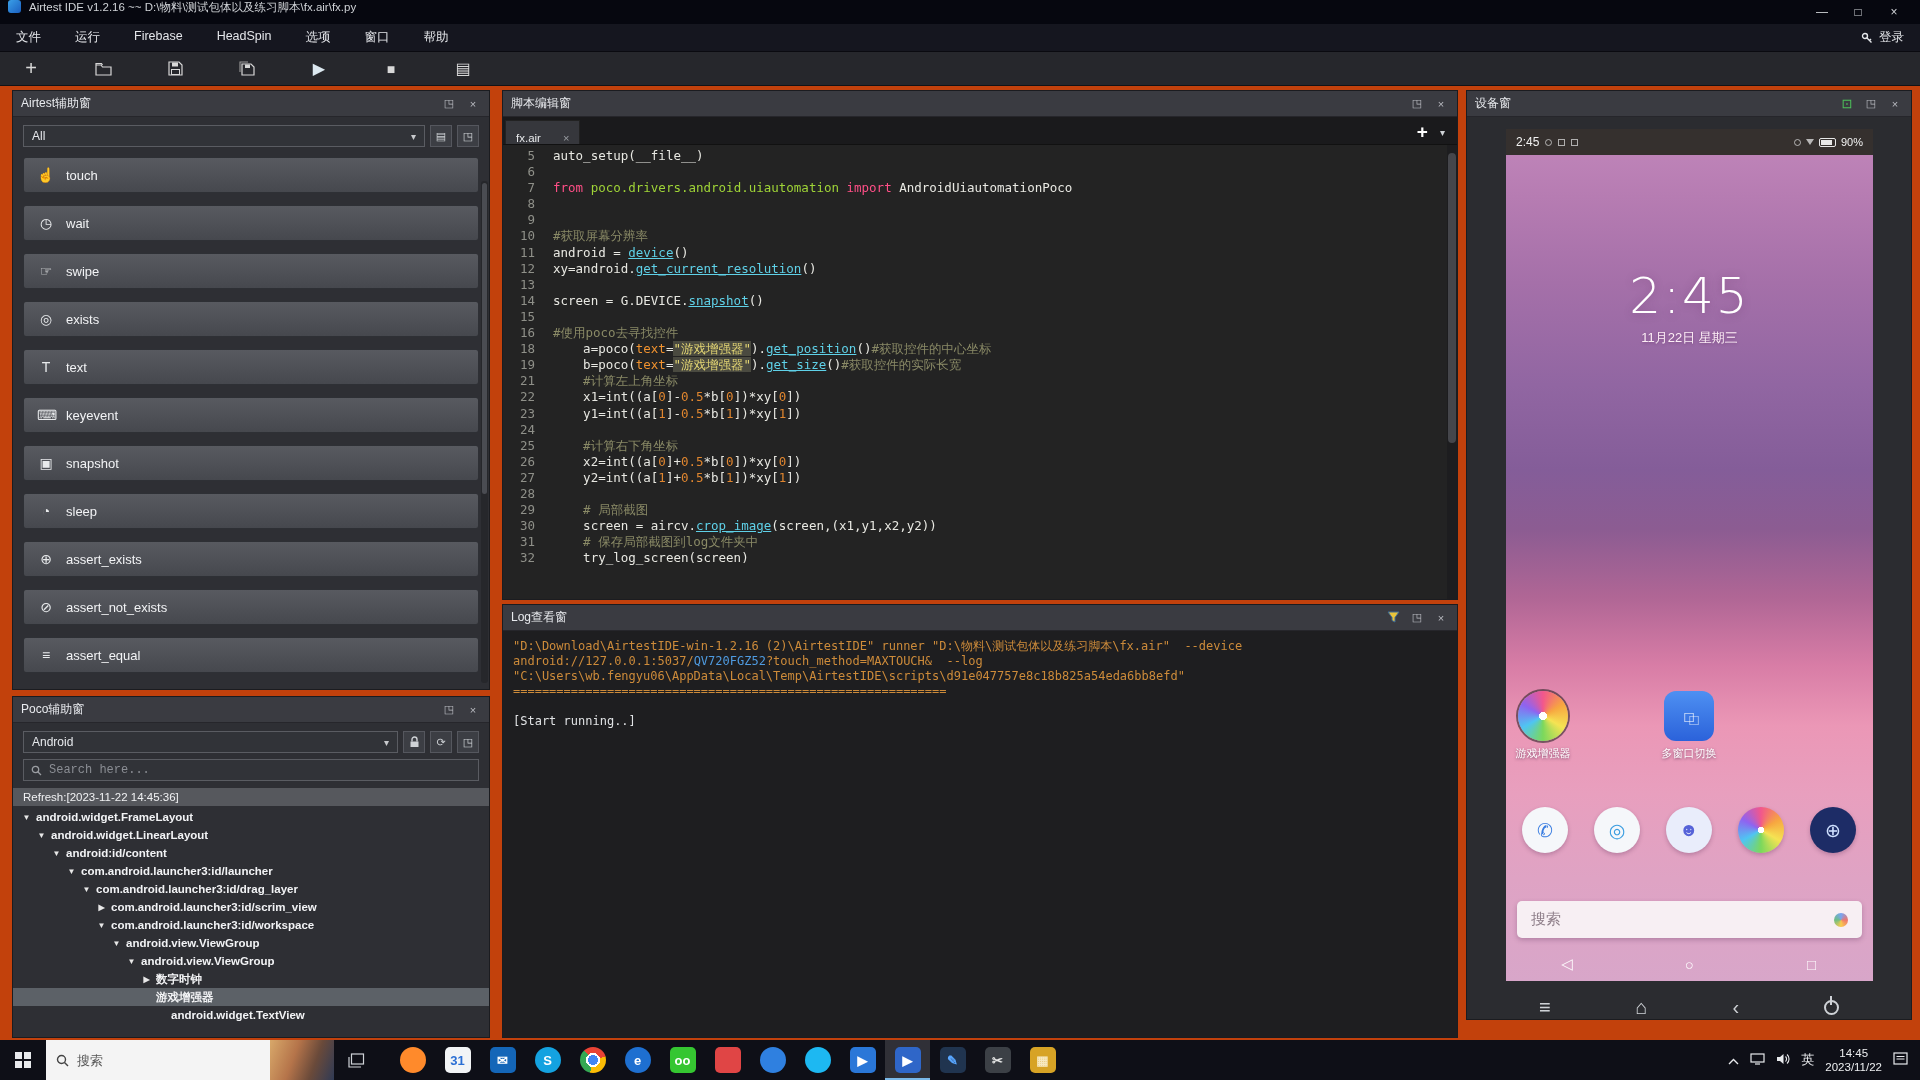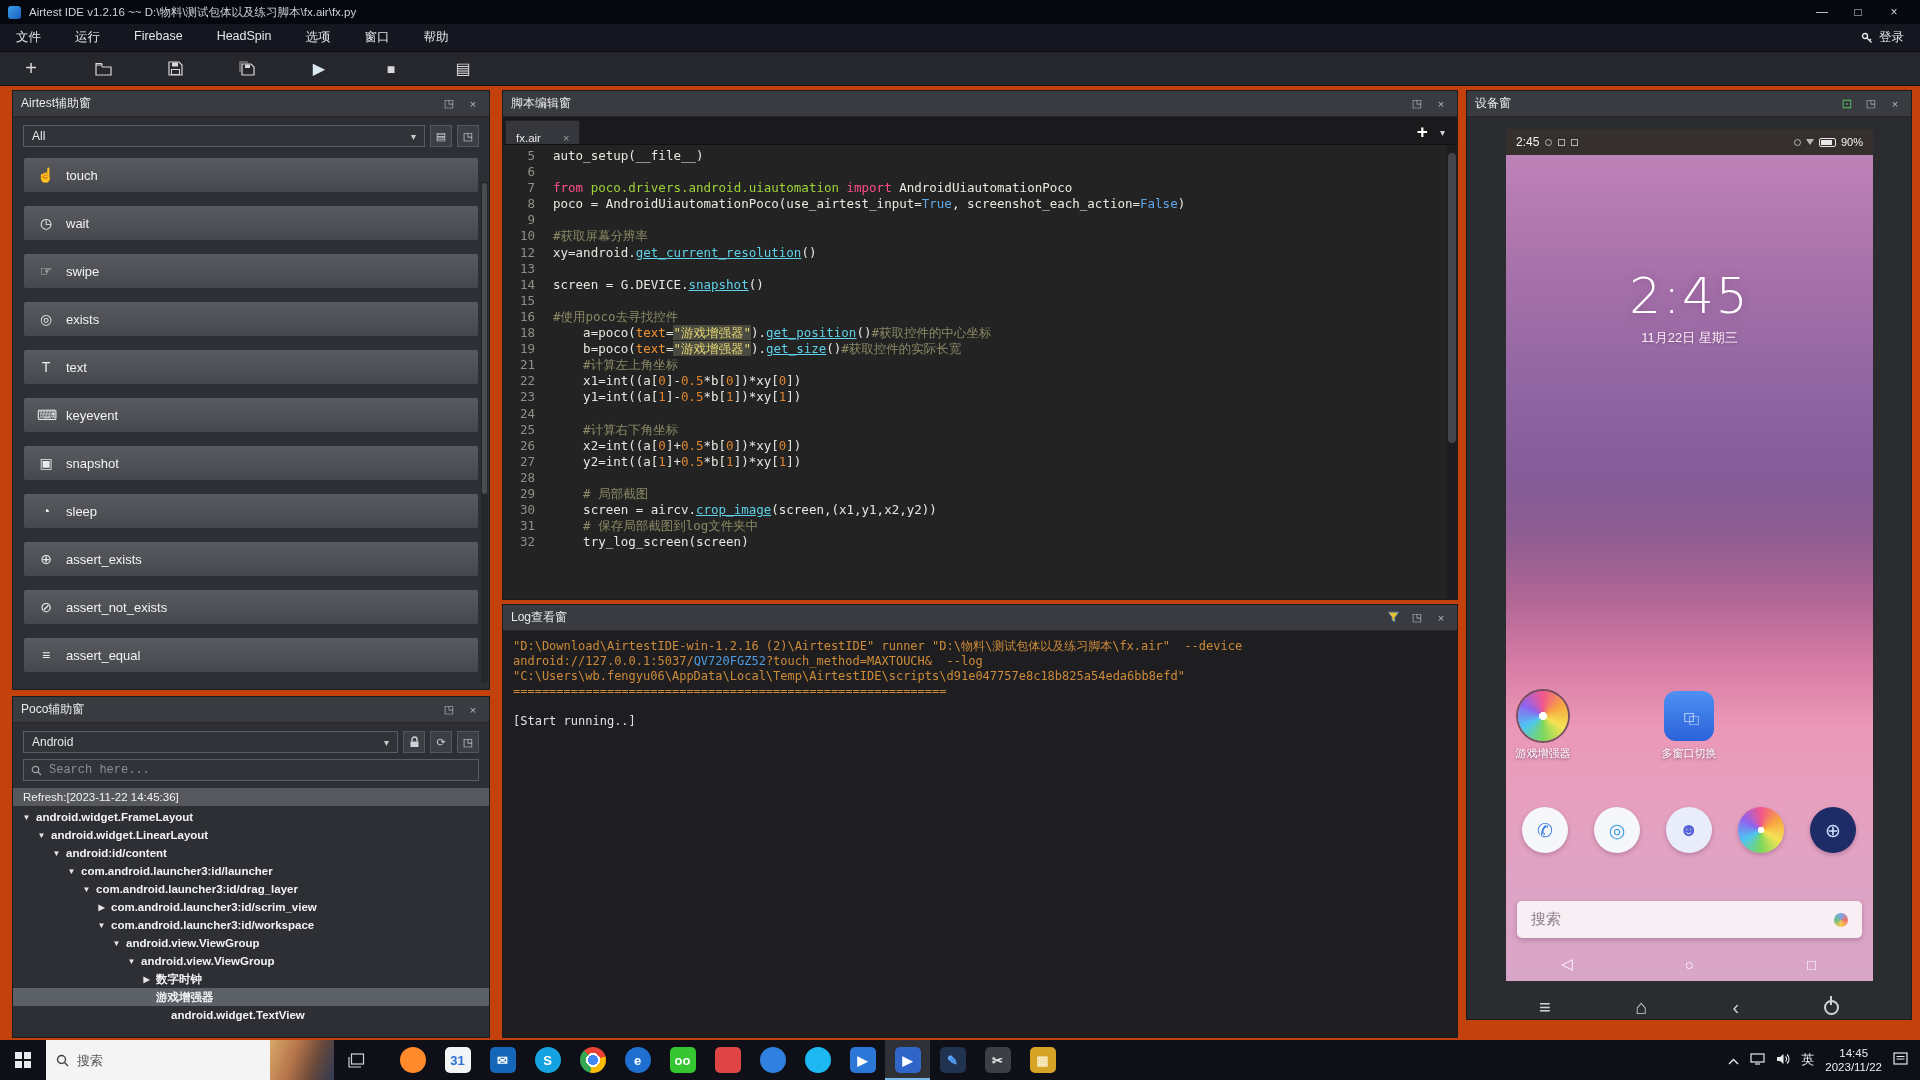--- a/index.html
+++ b/index.html
@@ -1,21 +1,21 @@
 <!DOCTYPE html>
 <html><head>
 <meta charset="utf-8">
 <style>
   *{margin:0;padding:0;box-sizing:border-box}
   html,body{background:#000}
   body{font-family:"Liberation Sans",sans-serif}
   .screen{position:relative;width:1920px;height:1080px;background:#232428;overflow:hidden}
 
   
-  .titlebar{height:24px;background:#06070f;display:flex;align-items:center;padding:0 8px;gap:8px}
+  .titlebar{height:24px;background:#06070f;display:flex;align-items:flex-start;padding:0 8px;gap:8px}
   .app-ico{width:13px;height:13px;border-radius:3px;background:linear-gradient(135deg,#3aa0e8,#1b5fc0)}
   .title-text{color:#cfd2d6;font-size:11.5px;white-space:nowrap}
   .win-controls{margin-left:auto;display:flex}
   .wc{width:36px;height:24px;display:flex;align-items:center;justify-content:center;color:#cfd2d6;font-size:12px}
 
   
   .menubar{height:28px;background:#15161f;display:flex;align-items:center;padding:0 16px;border-bottom:1px solid #0a0a10}
   .menu-items{display:flex;gap:34px}
   .menu-item{color:#e4e6ea;font-size:12.5px}
   .login{margin-left:auto;display:flex;align-items:center;gap:6px;color:#e4e6ea;font-size:12.5px}
@@ -362,23 +362,24 @@
           <div class="tab-right">
             <span class="tab-plus">+</span>
             <span class="tab-caret">▾</span>
           </div>
         </div>
         <div class="code-wrap">
           <div>
               <div class="code-row"><span class="gut">5</span><span class="gutm"></span><span class="codeln"><span class="c-w">auto_setup(__file__)</span></span></div>
               <div class="code-row"><span class="gut">6</span><span class="gutm"></span><span class="codeln"></span></div>
               <div class="code-row"><span class="gut">7</span><span class="gutm"></span><span class="codeln"><span class="c-k">from </span><span class="c-g">poco.drivers.android.uiautomation </span><span class="c-k">import </span><span class="c-w">AndroidUiautomationPoco</span></span></div>
-              <div class="code-row"><span class="gut">8</span><span class="gutm"></span><span class="codeln"><span class="c-w">poco = AndroidUiautomationPoco(use_airtest_input=</span><span class="c-b">True</span><span class="c-w">, screenshot_each_action=</span><span class="c-b">False</span><span class="c-w">)</span></span></div>
+              <div class="code-row"><span class="gut">8</span><span class="gutm"></span></div>
               <div class="code-row"><span class="gut">9</span><span class="gutm"></span><span class="codeln"></span></div>
               <div class="code-row"><span class="gut">10</span><span class="gutm"></span><span class="codeln"><span class="c-cm">#获取屏幕分辨率</span></span></div>
+              <div class="code-row"><span class="gut">11</span><span class="gutm"></span><span class="codeln"><span class="c-w">android = </span><span class="c-f">device</span><span class="c-w">()</span></span></div>
               <div class="code-row"><span class="gut">12</span><span class="gutm"></span><span class="codeln"><span class="c-w">xy=android.</span><span class="c-f">get_current_resolution</span><span class="c-w">()</span></span></div>
               <div class="code-row"><span class="gut">13</span><span class="gutm"></span><span class="codeln"></span></div>
               <div class="code-row"><span class="gut">14</span><span class="gutm"></span><span class="codeln"><span class="c-w">screen = G.DEVICE.</span><span class="c-f">snapshot</span><span class="c-w">()</span></span></div>
               <div class="code-row"><span class="gut">15</span><span class="gutm"></span><span class="codeln"></span></div>
               <div class="code-row"><span class="gut">16</span><span class="gutm"></span><span class="codeln"><span class="c-cm">#使用poco去寻找控件</span></span></div>
               <div class="code-row"><span class="gut">18</span><span class="gutm"></span><span class="codeln"><span class="c-w">    a=poco(</span><span class="c-p">text</span><span class="c-w">=</span><span class="c-sh">"游戏增强器"</span><span class="c-w">).</span><span class="c-f">get_position</span><span class="c-w">()</span><span class="c-cm">#获取控件的中心坐标</span></span></div>
               <div class="code-row"><span class="gut">19</span><span class="gutm"></span><span class="codeln"><span class="c-w">    b=poco(</span><span class="c-p">text</span><span class="c-w">=</span><span class="c-sh">"游戏增强器"</span><span class="c-w">).</span><span class="c-f">get_size</span><span class="c-w">()</span><span class="c-cm">#获取控件的实际长宽</span></span></div>
               <div class="code-row"><span class="gut">21</span><span class="gutm"></span><span class="codeln"><span class="c-cm">    #计算左上角坐标</span></span></div>
               <div class="code-row"><span class="gut">22</span><span class="gutm"></span><span class="codeln"><span class="c-w">    x1=int((a[</span><span class="c-n">0</span><span class="c-w">]-</span><span class="c-n">0.5</span><span class="c-w">*b[</span><span class="c-n">0</span><span class="c-w">])*xy[</span><span class="c-n">0</span><span class="c-w">])</span></span></div>
               <div class="code-row"><span class="gut">23</span><span class="gutm"></span><span class="codeln"><span class="c-w">    y1=int((a[</span><span class="c-n">1</span><span class="c-w">]-</span><span class="c-n">0.5</span><span class="c-w">*b[</span><span class="c-n">1</span><span class="c-w">])*xy[</span><span class="c-n">1</span><span class="c-w">])</span></span></div>

